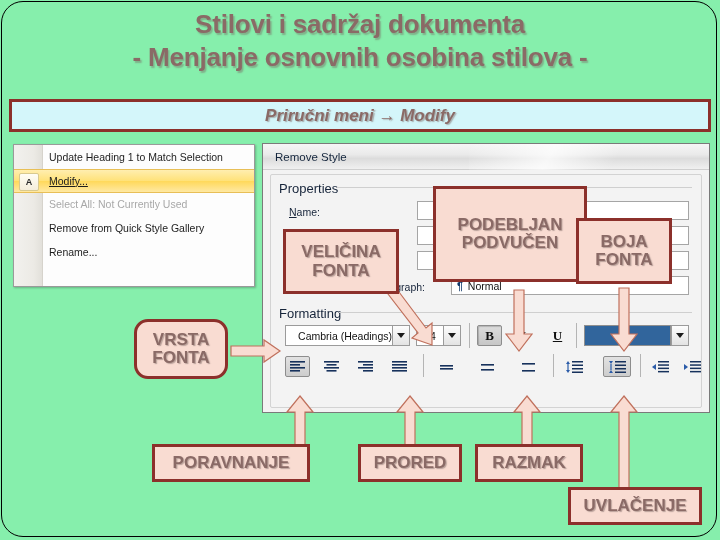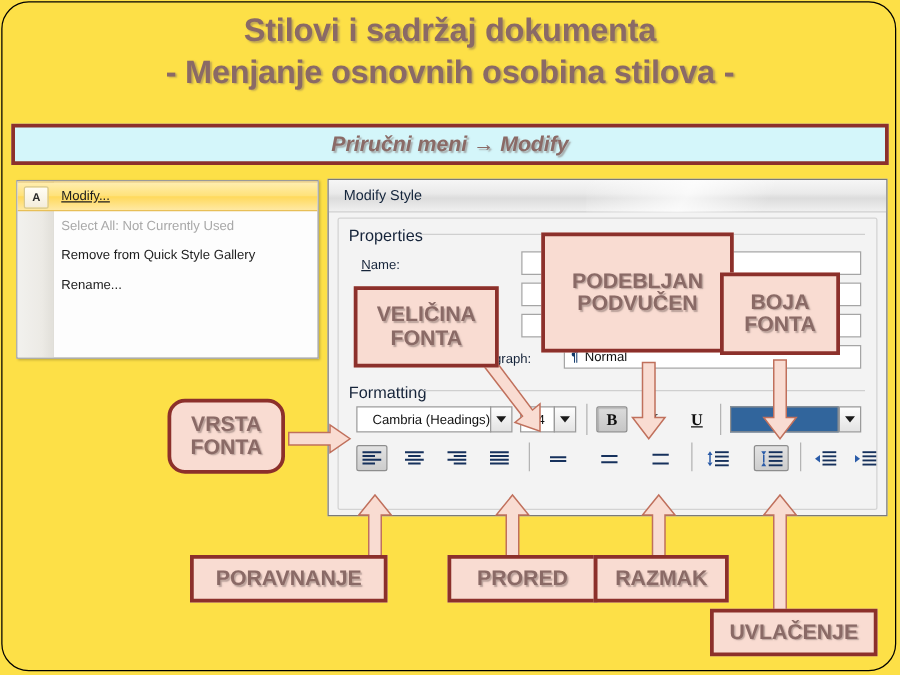--- a/index.html
+++ b/index.html
@@ -3,21 +3,21 @@
 <meta charset="utf-8">
 <title>Stilovi i sadržaj dokumenta</title>
 <style>
   html,body{margin:0;padding:0;background:#ffffff;}
   body{
     font-family:"Liberation Sans", sans-serif;
     width:720px;height:540px;overflow:hidden;position:relative;
   }
   #slide{
     position:absolute;left:0;top:0;width:720px;height:540px;
-    background:#fde047;
+    background:#86efac;
     box-sizing:border-box;
   }
   
   #slide-frame{
     position:absolute;left:1px;top:1px;width:716px;height:536px;
     border:1.3px solid #000;border-radius:22px;
     box-sizing:border-box;pointer-events:none;
   }
 
   
@@ -210,20 +210,23 @@
     <div class="title-line">- Menjanje osnovnih osobina stilova -</div>
   </div>
 
   <div class="band">
     <div class="band-text">Priručni meni → Modify</div>
   </div>
 
   <div class="ctxmenu">
     <div class="gutter"></div>
 
+    <div class="ctx-item">
+      <span>Update Heading 1 to Match Selection</span>
+    </div>
 
     <div class="ctx-item highlight">
       <span class="ctx-icon">A</span>
       <span class="ctx-underline">Modify...</span>
     </div>
 
     <div class="ctx-item disabled">
       <span>Select All: Not Currently Used</span>
     </div>
 
@@ -232,21 +235,21 @@
     </div>
 
     <div class="ctx-item">
       <span>Rename...</span>
     </div>
 
   </div>
 
   <div class="dialog">
     <div class="dlg-titlebar">
-      <div class="dlg-title">Modify Style</div>
+      <div class="dlg-title">Remove Style</div>
       <div class="dlg-sheen"></div>
     </div>
 
     <div class="dlg-body">
 
       <div class="group-label" style="left:8px;top:6px;">Properties</div>
       <div class="group-rule" style="left:66px;top:12px;width:355px;"></div>
 
       <div class="field-label" style="left:18px;top:31px;"><u>N</u>ame:</div>
       <div class="input-box" style="left:146px;top:26px;width:272px;height:19px;"></div>
@@ -488,21 +491,21 @@
 
   <div class="callout" style="left:134px;top:319px;width:94px;height:60px;font-size:17px;border-radius:14px;">
     <span>VRSTA</span>
     <span>FONTA</span>
   </div>
 
   <div class="callout" style="left:152px;top:444px;width:158px;height:38px;font-size:17px;">
     <span>PORAVNANJE</span>
   </div>
 
-  <div class="callout" style="left:358px;top:444px;width:120px;height:38px;font-size:17px;">
+  <div class="callout" style="left:358px;top:444px;width:104px;height:38px;font-size:17px;">
     <span>PRORED</span>
   </div>
 
   <div class="callout" style="left:475px;top:444px;width:108px;height:38px;font-size:17px;">
     <span>RAZMAK</span>
   </div>
 
   <div class="callout" style="left:568px;top:487px;width:134px;height:38px;font-size:17px;">
     <span>UVLAČENJE</span>
   </div>

